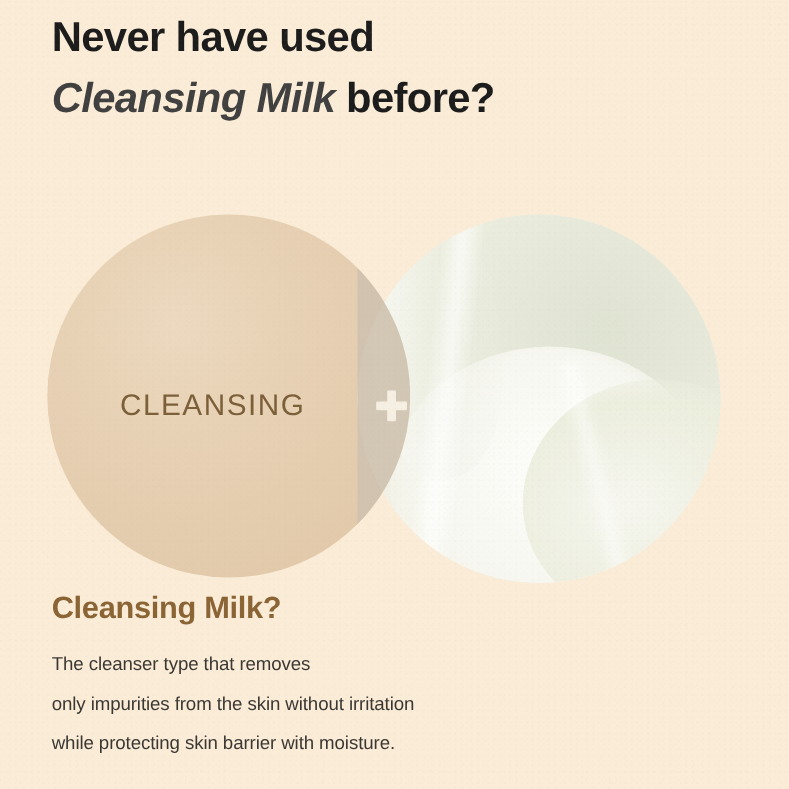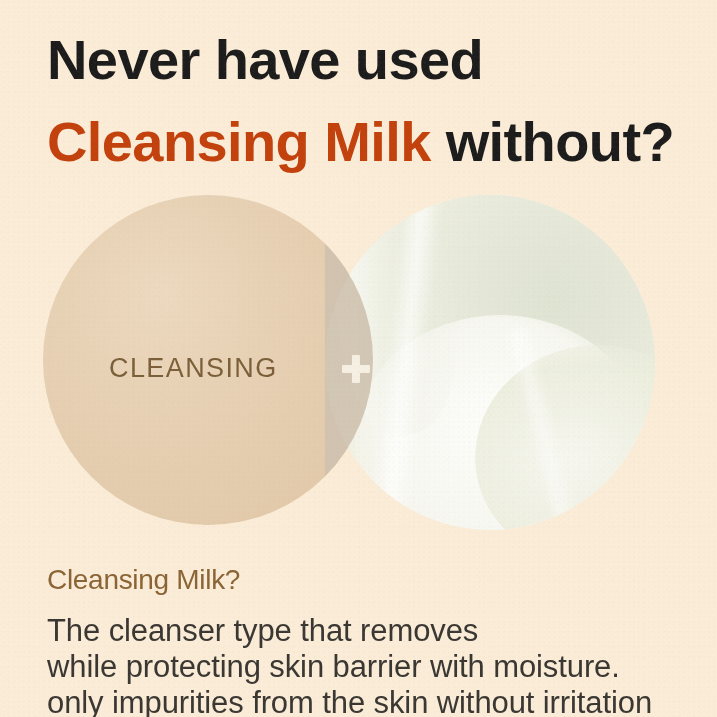--- a/index.html
+++ b/index.html
@@ -40,29 +40,28 @@
 
   
   .headline {
     position: absolute;
     left: 47px;
     top: 6px;
     width: 640px;
     z-index: 20;
   }
   .headline-line {
-    font-size: 56px;
+    font-size: 38px;
     font-weight: 700;
     line-height: 56px;
     letter-spacing: -0.6px;
     color: #1c1c1c;
     white-space: nowrap;
-    margin-top: 26px;
-  }
-  .hl-brown { color: #c2410c; }
+  }
+  .hl-brown { color: #404040; font-style: italic; }
 
   
   .venn {
     position: absolute;
     left: 0;
     top: 0;
     width: 623px;
     height: 717px;
     z-index: 10;
   }
@@ -187,29 +186,28 @@
   
   .bottom {
     position: absolute;
     left: 47px;
     top: 534px;
     width: 650px;
     z-index: 20;
   }
   .sub-heading {
     font-size: 28px;
-    font-weight: 400;
+    font-weight: 700;
     letter-spacing: -0.3px;
     color: #8a6435;
     line-height: 38px;
     margin-bottom: 14px;
-    margin-top: 27px;
   }
   .body-line {
-    font-size: 31px;
+    font-size: 17px;
     font-weight: 400;
     line-height: 36px;
     letter-spacing: -0.1px;
     color: #3a3733;
     white-space: nowrap;
   }
 </style>
 </head>
 <body>
 
@@ -237,25 +235,25 @@
 
     <div class="venn-label label-cleansing">CLEANSING</div>
 
   </div>
 
   <div class="headline">
     <div class="headline-line">
       <span>Never have used</span>
     </div>
     <div class="headline-line">
-      <span class="hl-brown">Cleansing Milk</span><span> without?</span>
+      <span class="hl-brown">Cleansing Milk</span><span> before?</span>
     </div>
   </div>
 
   <div class="bottom">
     <div class="sub-heading">Cleansing Milk?</div>
     <div class="body-line">The cleanser type that removes</div>
+    <div class="body-line">only impurities from the skin without irritation</div>
     <div class="body-line">while protecting skin barrier with moisture.</div>
-    <div class="body-line">only impurities from the skin without irritation</div>
   </div>
 
   <div id="grain"></div>
 </div>
 
 </body></html>

